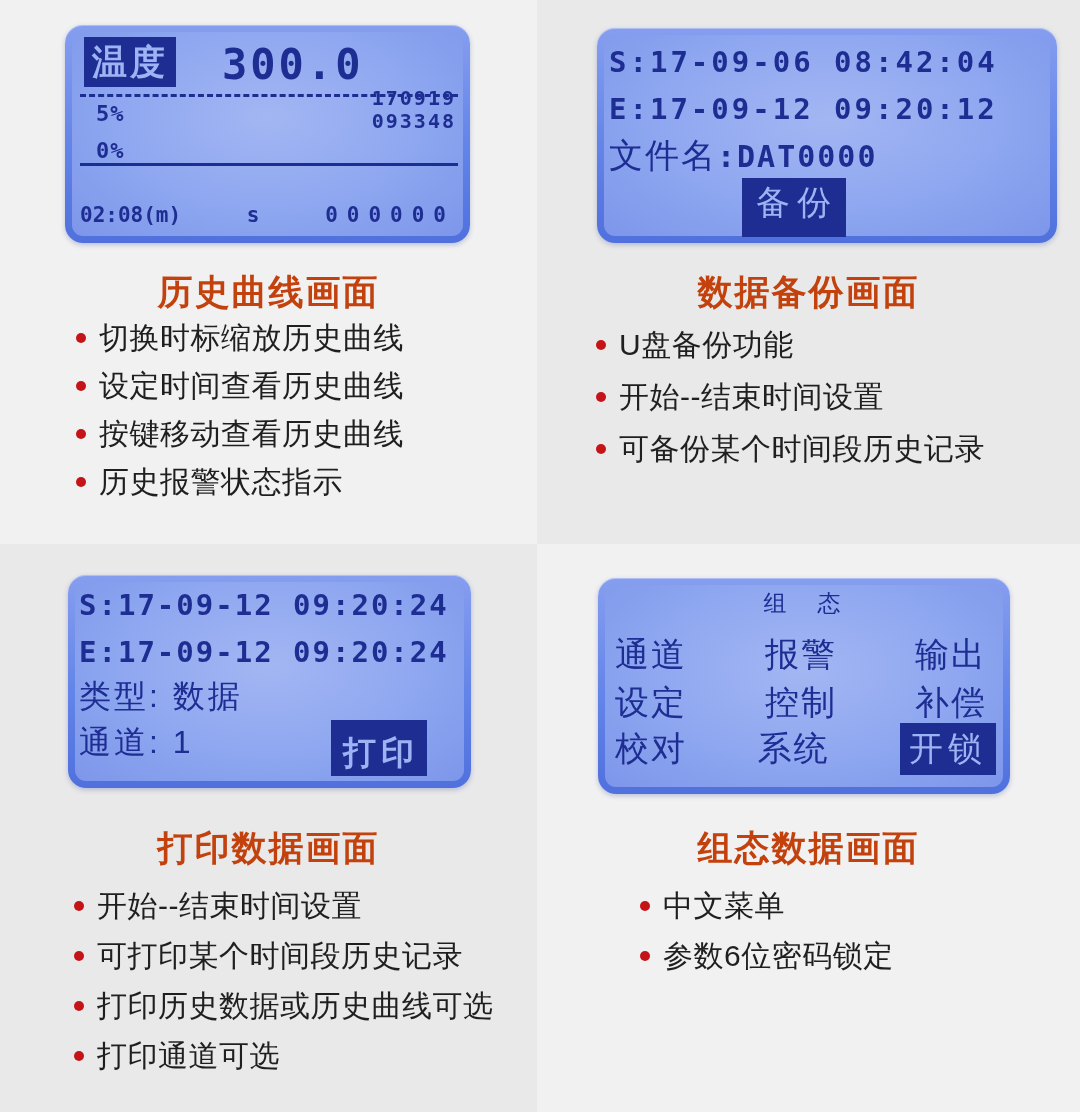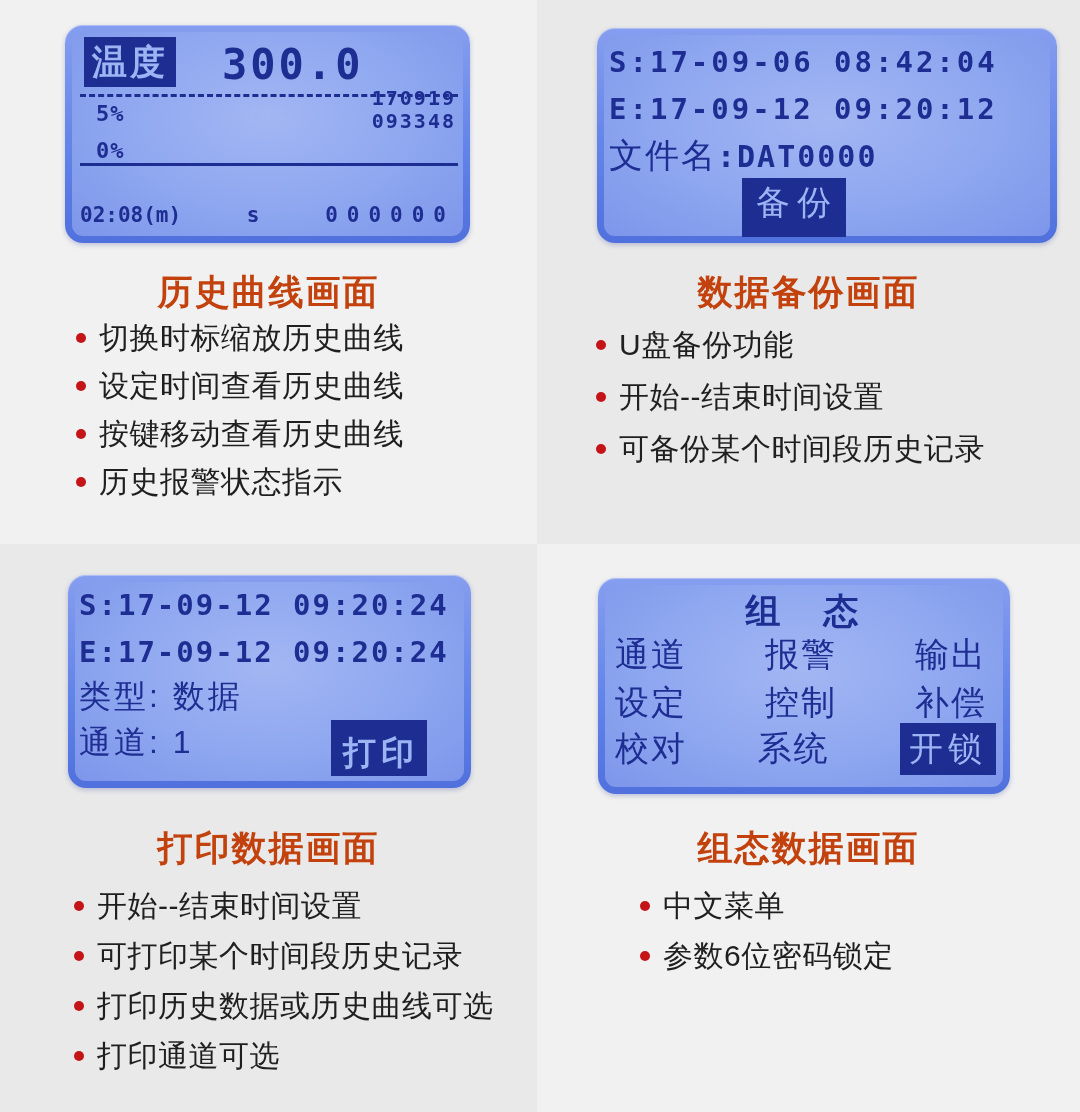--- a/index.html
+++ b/index.html
@@ -55,21 +55,21 @@
   
   .lcd3 { left:68px; top:31px; width:403px; height:213px; }
   .lcd3 .l1 { left:4px; top:6px;  font-size:29px; letter-spacing:2px; }
   .lcd3 .l2 { left:4px; top:53px; font-size:29px; letter-spacing:2px; }
   .lcd3 .l3 { left:4px; top:93px;  font-size:32px; font-weight:normal; letter-spacing:3px; }
   .lcd3 .l4 { left:4px; top:139px; font-size:32px; font-weight:normal; letter-spacing:3px; }
   .lcd3 .print-chip { left:256px; top:138px; font-size:33px; line-height:40px; letter-spacing:5px; padding:13px 8px 3px 12px; font-weight:bold; }
 
   
   .lcd4 { left:61px; top:34px; width:412px; height:216px; }
-  .lcd4 .m-title { left:0; right:0; top:3px; text-align:center; font-size:35px; font-weight:bold; letter-spacing:4px; }
+  .lcd4 .m-title { left:0; right:0; top:3px; text-align:center; font-size:23px; font-weight:normal; letter-spacing:4px; }
   .lcd4 .m-row   { left:10px; right:16px; display:flex; justify-content:space-between; align-items:center; font-size:34px; font-weight:normal; letter-spacing:2px; }
   .lcd4 .r1 { top:47px; }
   .lcd4 .r2 { top:95px; }
   .lcd4 .r3 { top:138px; }
   .lcd4 .unlock-chip { padding:3px 9px; letter-spacing:5px; margin-right:-9px; }
 
   
   .panel-title {
     position:absolute; left:0; width:100%; text-align:center;
     font-size:35px; font-weight:bold; color:#c2410c; letter-spacing:2px;

